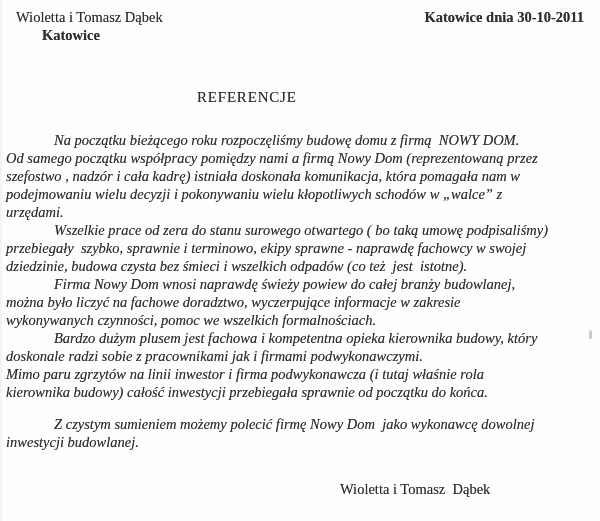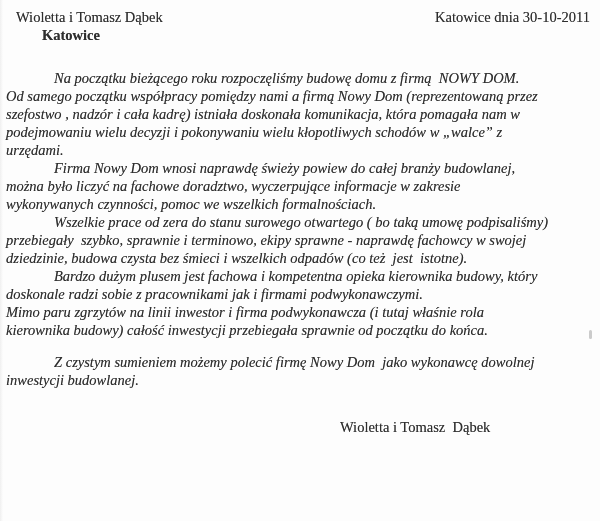--- a/index.html
+++ b/index.html
@@ -34,21 +34,23 @@
     align-items: flex-start;
   }
   .sender {
     padding-left: 10px;
   }
   .sender-city {
     padding-left: 26px;
     font-weight: bold;
   }
   .dateline {
+    margin-right: 6px;
     white-space: pre;
+    font-weight: bold;
   }
   .doc-title {
     margin: 44px 0 0 191px;
     font-size: 15px;
     font-weight: normal;
     letter-spacing: 0.8px;
   }
   .letter-body {
     margin-top: 25px;
     font-style: italic;
@@ -82,33 +84,34 @@
 <div class="page">
 
   <header class="letterhead">
     <div class="sender">
       <div>Wioletta i Tomasz Dąbek</div>
       <div class="sender-city">Katowice</div>
     </div>
     <div class="dateline">Katowice dnia 30-10-2011</div>
   </header>
 
+  <h1 class="doc-title">REFERENCJE</h1>
 
   <main class="letter-body">
     <p class="para">Na początku bieżącego roku rozpoczęliśmy budowę domu z firmą  NOWY DOM.
 Od samego początku współpracy pomiędzy nami a firmą Nowy Dom (reprezentowaną przez
 szefostwo , nadzór i cała kadrę) istniała doskonała komunikacja, która pomagała nam w
 podejmowaniu wielu decyzji i pokonywaniu wielu kłopotliwych schodów w „walce” z
 urzędami.</p>
+    <p class="para">Wszelkie prace od zera do stanu surowego otwartego ( bo taką umowę podpisaliśmy)
+przebiegały  szybko, sprawnie i terminowo, ekipy sprawne - naprawdę fachowcy w swojej
+dziedzinie, budowa czysta bez śmieci i wszelkich odpadów (co też  jest  istotne).</p>
     <p class="para">Firma Nowy Dom wnosi naprawdę świeży powiew do całej branży budowlanej,
 można było liczyć na fachowe doradztwo, wyczerpujące informacje w zakresie
 wykonywanych czynności, pomoc we wszelkich formalnościach.</p>
-    <p class="para">Wszelkie prace od zera do stanu surowego otwartego ( bo taką umowę podpisaliśmy)
-przebiegały  szybko, sprawnie i terminowo, ekipy sprawne - naprawdę fachowcy w swojej
-dziedzinie, budowa czysta bez śmieci i wszelkich odpadów (co też  jest  istotne).</p>
     <p class="para">Bardzo dużym plusem jest fachowa i kompetentna opieka kierownika budowy, który
 doskonale radzi sobie z pracownikami jak i firmami podwykonawczymi.
 Mimo paru zgrzytów na linii inwestor i firma podwykonawcza (i tutaj właśnie rola
 kierownika budowy) całość inwestycji przebiegała sprawnie od początku do końca.</p>
     <p class="para para-closing">Z czystym sumieniem możemy polecić firmę Nowy Dom  jako wykonawcę dowolnej
 inwestycji budowlanej.</p>
   </main>
 
   <div class="signature">Wioletta i Tomasz  Dąbek</div>
 

